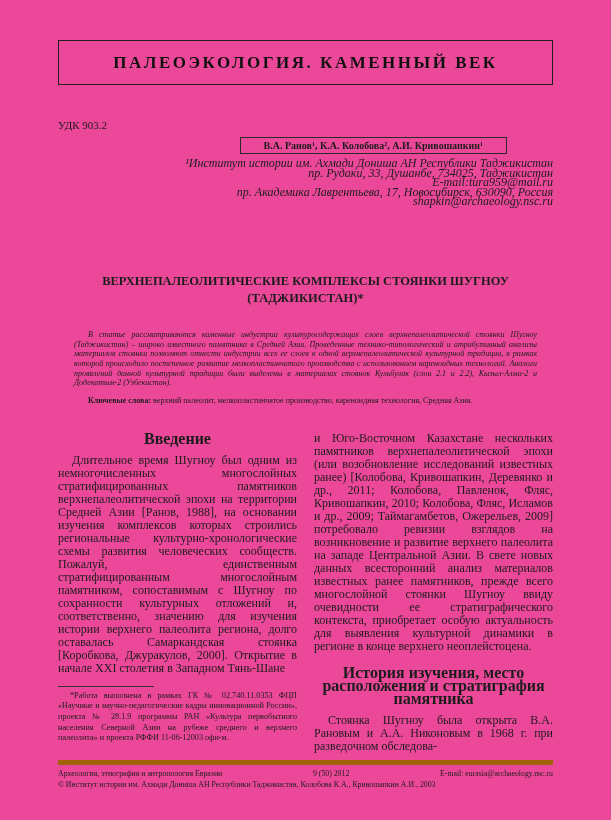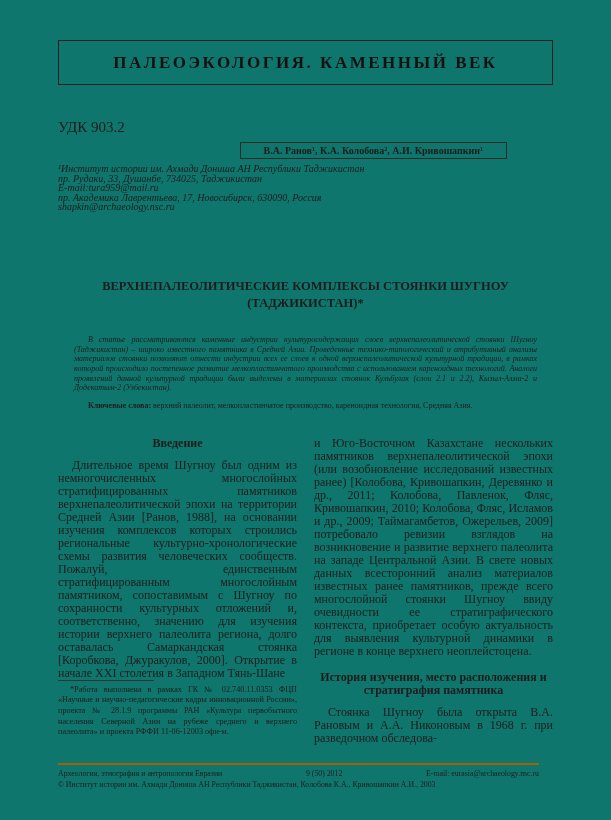--- a/index.html
+++ b/index.html
@@ -2,63 +2,63 @@
 <html><head>
 <meta charset="utf-8">
 <style>
   * { margin: 0; padding: 0; box-sizing: border-box; }
   html, body { background: #e8e8e8; }
   .page {
     position: relative;
     width: 611px;
     height: 820px;
     margin: 0 auto;
-    background: #0f766e;
+    background: #ec4899;
     font-family: "Liberation Serif", serif;
     color: #1c1c1c;
     overflow: hidden;
   }
   .content { padding: 40px 58px 0 58px; }
 
   .rubric-box {
     border: 1.5px solid #1f1f1f;
     text-align: center;
     padding: 12px 4px 11px 4px;
   }
   .rubric-title {
     font-size: 17px;
     font-weight: bold;
     letter-spacing: 2.5px;
     color: #111;
   }
 
   .udk {
     margin-top: 34px;
-    font-size: 15px;
+    font-size: 11px;
   }
 
   .byline-block {
     margin-top: 4px;
     text-align: right;
   }
   .authors-box {
     display: inline-block;
     border: 1px solid #2a2a2a;
     padding: 2px 23px;
     margin-right: 46px;
     font-size: 10px;
     font-weight: bold;
     text-align: center;
   }
   .affiliations {
     margin-top: 5px;
-    font-size: 10px;
+    font-size: 12px;
     font-style: italic;
     line-height: 9.6px;
-    text-align: left;
+    text-align: right;
   }
 
   .article-title {
     margin: 66px auto 13px auto;
     max-width: 430px;
     text-align: center;
     font-size: 12.5px;
     font-weight: bold;
     line-height: 17px;
   }
@@ -84,52 +84,52 @@
 
   .columns {
     margin-top: 26px;
     display: flex;
     gap: 17px;
   }
   .col { flex: 1 1 0; min-width: 0; }
 
   .section-heading {
     text-align: center;
-    font-size: 12px;
+    font-size: 16px;
     font-weight: bold;
     line-height: 13px;
     margin-bottom: 9px;
   }
   .body-par {
     font-size: 12px;
     line-height: 13px;
     text-align: justify;
   }
   .body-par.indent { text-indent: 14px; }
   .heading-mid { margin-top: 13px; }
 
-  .footnote { }
+  .footnote { margin-top: 11px; }
   .footnote-rule {
     width: 96px;
     border-top: 1px solid #333;
     margin-bottom: 4px;
   }
   .footnote-text {
     font-size: 8.2px;
     line-height: 10.6px;
     text-align: justify;
     text-indent: 12px;
   }
 
   .footer {
     position: absolute;
     left: 58px;
-    right: 72px;
+    right: 58px;
     bottom: 30px;
-    border-top: 2px solid #a16207;
+    border-top: 5px solid #a16207;
     padding-top: 4px;
     font-size: 7.8px;
     line-height: 10px;
   }
   .footer-line1 {
     display: flex;
     justify-content: space-between;
     align-items: baseline;
   }
   .footer-line2 { margin-top: 1px; }

